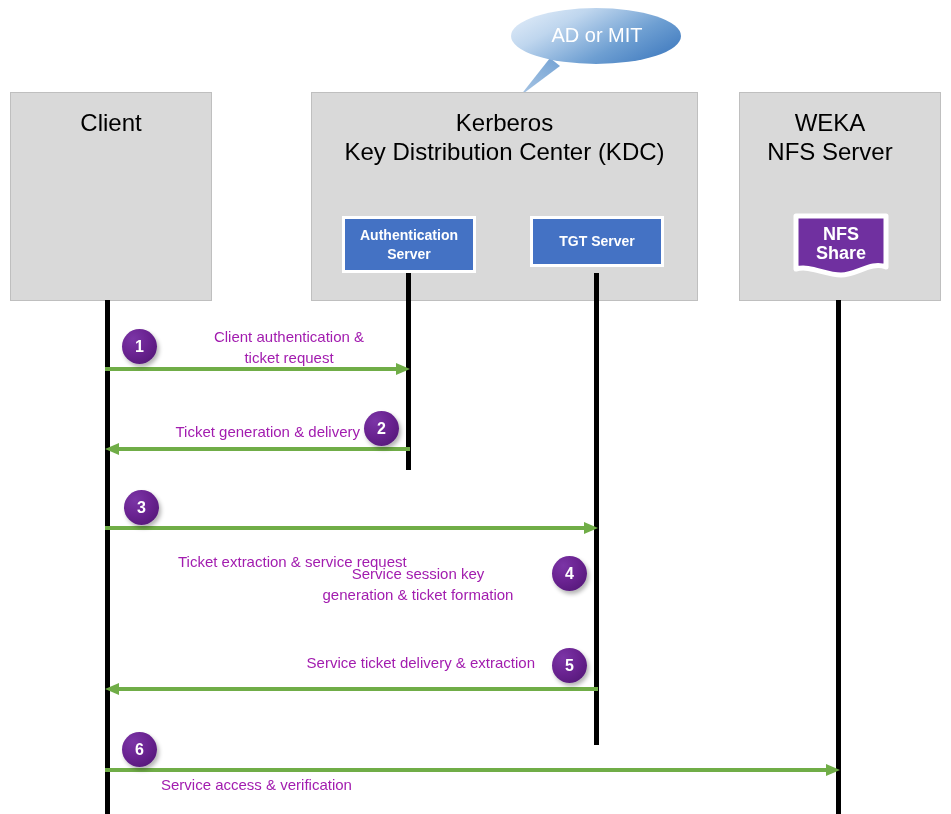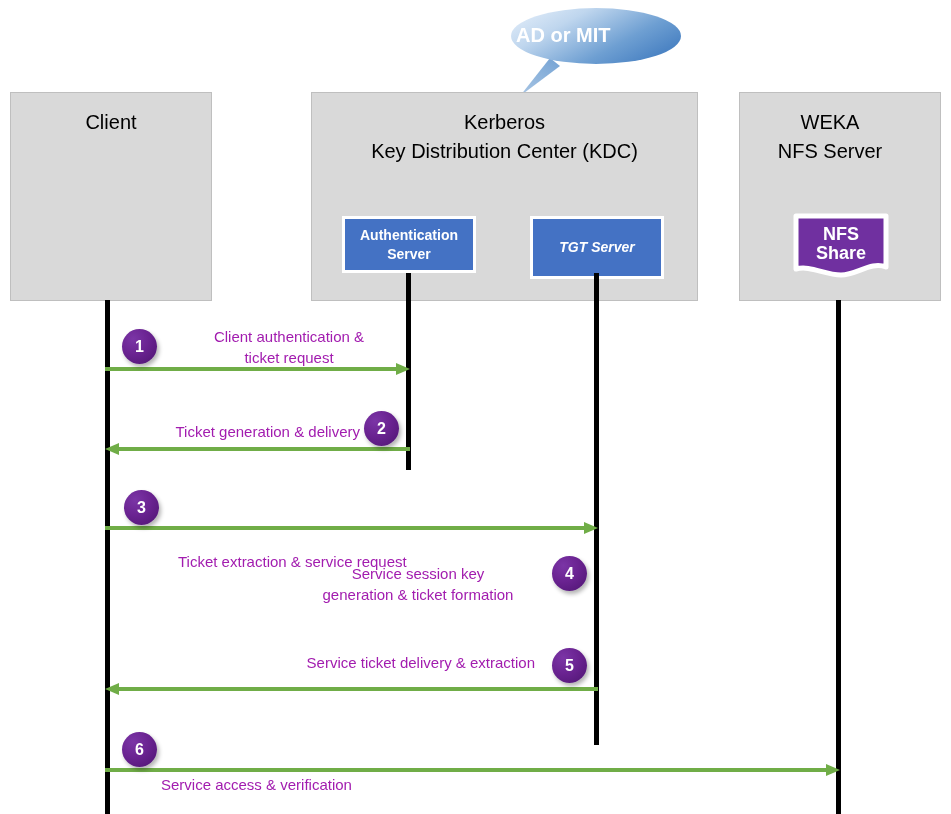--- a/index.html
+++ b/index.html
@@ -23,21 +23,21 @@
     position: absolute;
     background: #d9d9d9;
     border: 1px solid #bfbfbf;
     box-sizing: border-box;
   }
   .actor-title {
     position: absolute;
     left: 0;
     right: 0;
     text-align: center;
-    font-size: 20px;
+    font-size: 24px;
     line-height: 29px;
     color: #000000;
     white-space: pre-line;
   }
   
   .lifeline {
     position: absolute;
     width: 5px;
     background: #000000;
   }
@@ -76,26 +76,25 @@
   }
   
   .bubble {
     position: absolute;
   }
   .bubble .bubble-text {
     position: absolute;
     left: 0;
     right: 0;
     top: 19px;
-    text-align: left;
+    text-align: center;
     color: #ffffff;
     font-size: 20px;
     line-height: 26px;
     pointer-events: none;
-    font-weight: bold;
   }
   
   .arrow {
     position: absolute;
     height: 14px;
   }
   
   .msg-label {
     position: absolute;
     font-size: 15px;
@@ -155,21 +154,21 @@
   <div class="actor-box" style="left:311px; top:92px; width:387px; height:209px;"></div>
   <div class="actor-title" style="left:311px; width:387px; top:108px;">Kerberos
 Key Distribution Center (KDC)</div>
 
   <div class="comp-box" style="left:342px; top:216px; width:134px; height:57px;">
     <span>Authentication
 Server</span>
   </div>
   <div class="lifeline" style="left:406px; top:273px; height:197px;"></div>
 
-  <div class="comp-box" style="left:530px; top:216px; width:134px; height:63px;font-style:italic;">
+  <div class="comp-box" style="left:530px; top:216px; width:134px; height:51px;">
     <span>TGT Server</span>
   </div>
   <div class="lifeline" style="left:594px; top:273px; height:472px;"></div>
 
   <div class="actor-box" style="left:739px; top:92px; width:202px; height:209px;"></div>
   <div class="actor-title" style="left:739px; width:182px; top:108px;">WEKA
 NFS Server</div>
 
   <div class="nfs-share" style="left:793px; top:213px; width:96px; height:65px;">
     <svg width="96" height="65" viewBox="0 0 96 65">

